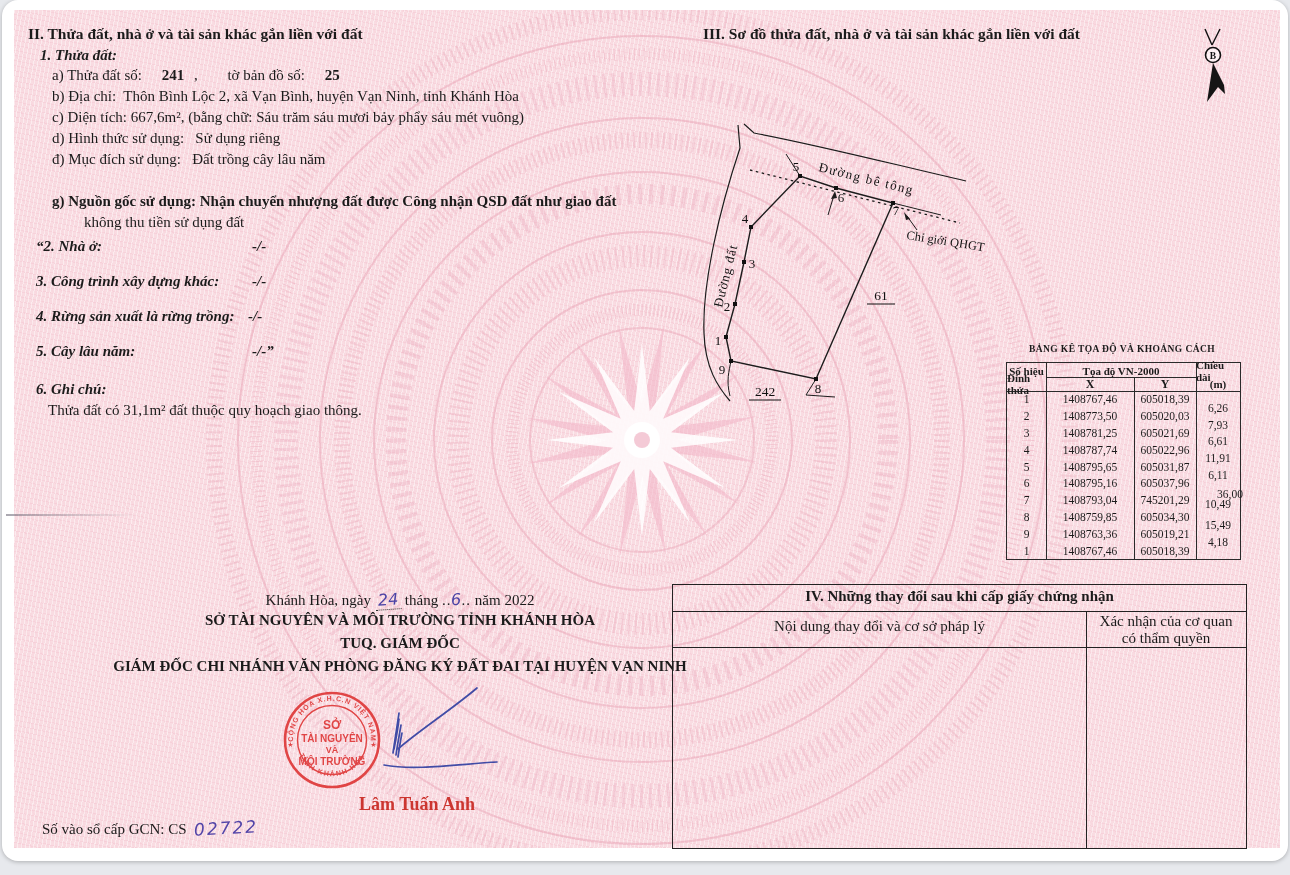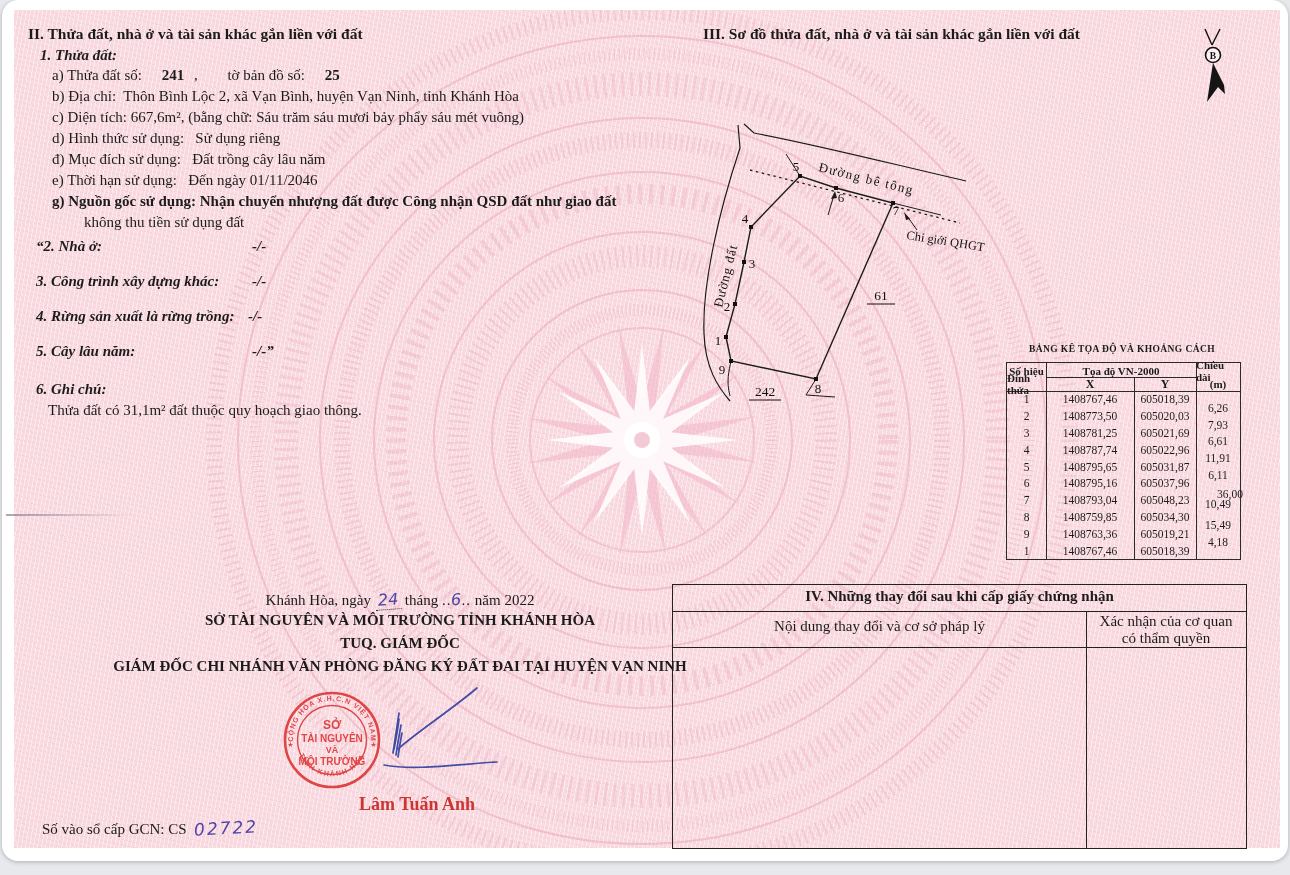--- a/index.html
+++ b/index.html
@@ -79,21 +79,20 @@
     <span>a) Thửa đất số:</span>
     <span class="b" style="margin-left:16px;">241</span>
     <span style="margin-left:6px;">,</span>
     <span style="margin-left:26px;">tờ bản đồ số:</span>
     <span class="b" style="margin-left:16px;">25</span>
   </div>
   <div class="abs t15 pre" style="left:52px;top:87px;">b) Địa chỉ:  Thôn Bình Lộc 2, xã Vạn Bình, huyện Vạn Ninh, tỉnh Khánh Hòa</div>
   <div class="abs t15 pre" style="left:52px;top:108px;">c) Diện tích: 667,6m², (bằng chữ: Sáu trăm sáu mươi bảy phẩy sáu mét vuông)</div>
   <div class="abs t15 pre" style="left:52px;top:129px;">d) Hình thức sử dụng:   Sử dụng riêng</div>
   <div class="abs t15 pre" style="left:52px;top:150px;">đ) Mục đích sử dụng:   Đất trồng cây lâu năm</div>
-  <div class="abs t15 pre" style="left:52px;top:171px;">e) Thời hạn sử dụng:   Đến ngày 01/11/2046</div>
   <div class="abs t15 pre" style="left:52px;top:192px;font-weight:bold;">g) Nguồn gốc sử dụng: Nhận chuyển nhượng đất được Công nhận QSD đất như giao đất</div>
   <div class="abs t15 pre" style="left:84px;top:213px;">không thu tiền sử dụng đất</div>
 
   <div class="kv" style="left:36px;top:238px;">
     <span class="bi">“2. Nhà ở:</span>
     <span class="val" style="left:216px;">-/-</span>
   </div>
   <div class="kv" style="left:36px;top:273px;">
     <span class="bi">3. Công trình xây dựng khác:</span>
     <span class="val" style="left:216px;">-/-</span>
@@ -207,21 +206,21 @@
       <div class="c">5</div>
         <div class="c">1408795,65</div>
         <div class="c">605031,87</div>
         <div class="c"></div>
       <div class="c">6</div>
         <div class="c">1408795,16</div>
         <div class="c">605037,96</div>
         <div class="c"></div>
       <div class="c">7</div>
         <div class="c">1408793,04</div>
-        <div class="c">605048,23</div>
+        <div class="c">745201,29</div>
         <div class="c"></div>
       <div class="c">8</div>
         <div class="c">1408759,85</div>
         <div class="c">605034,30</div>
         <div class="c"></div>
       <div class="c">9</div>
         <div class="c">1408763,36</div>
         <div class="c">605019,21</div>
         <div class="c"></div>
       <div class="c">1</div>

